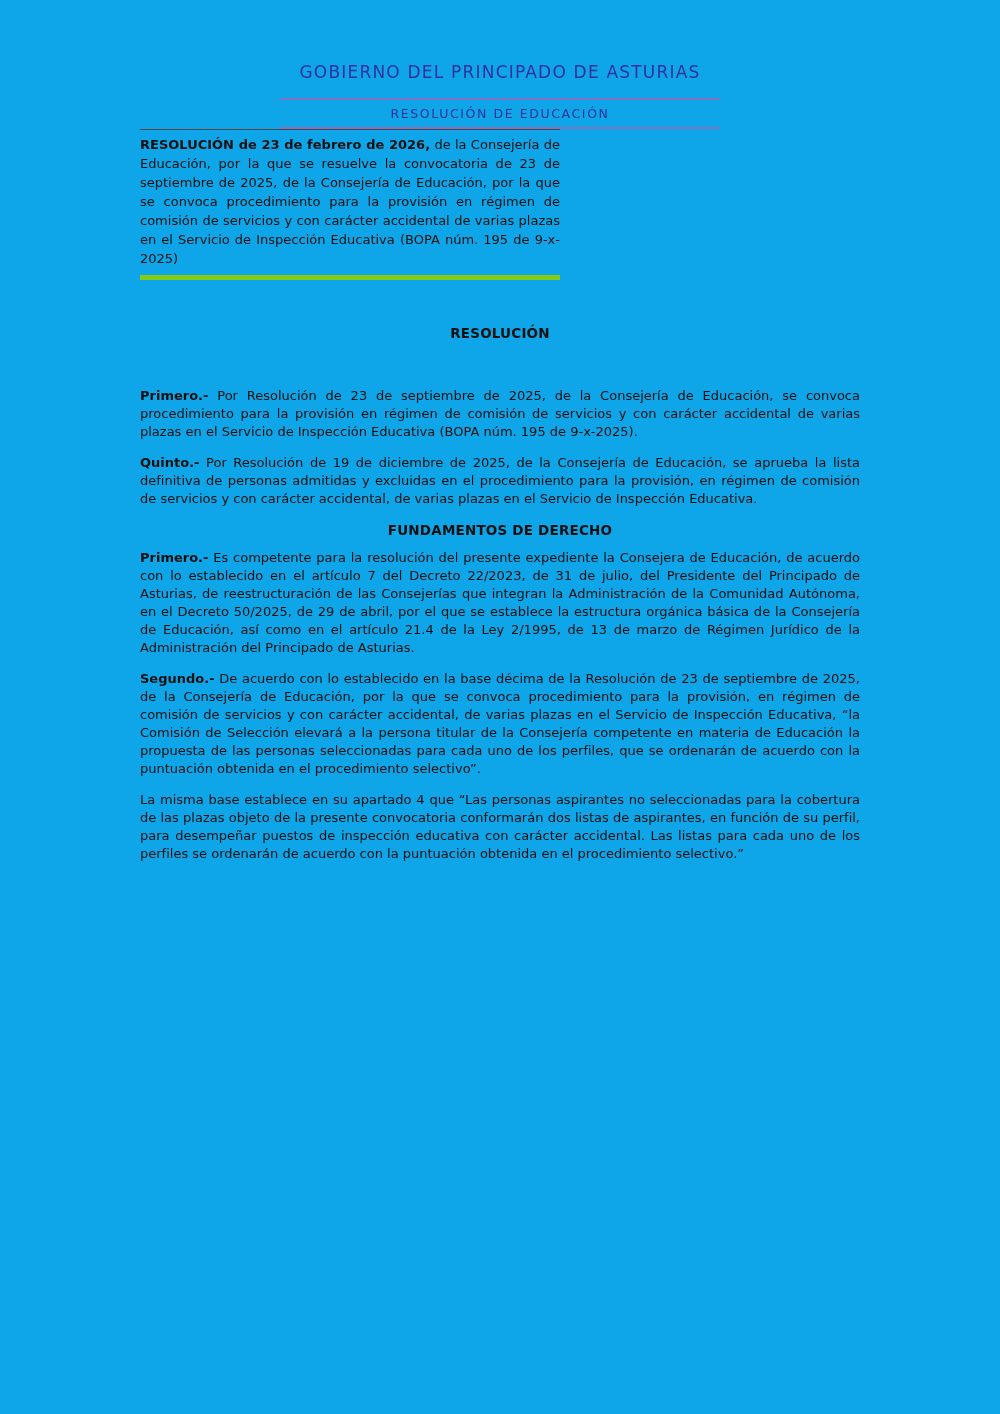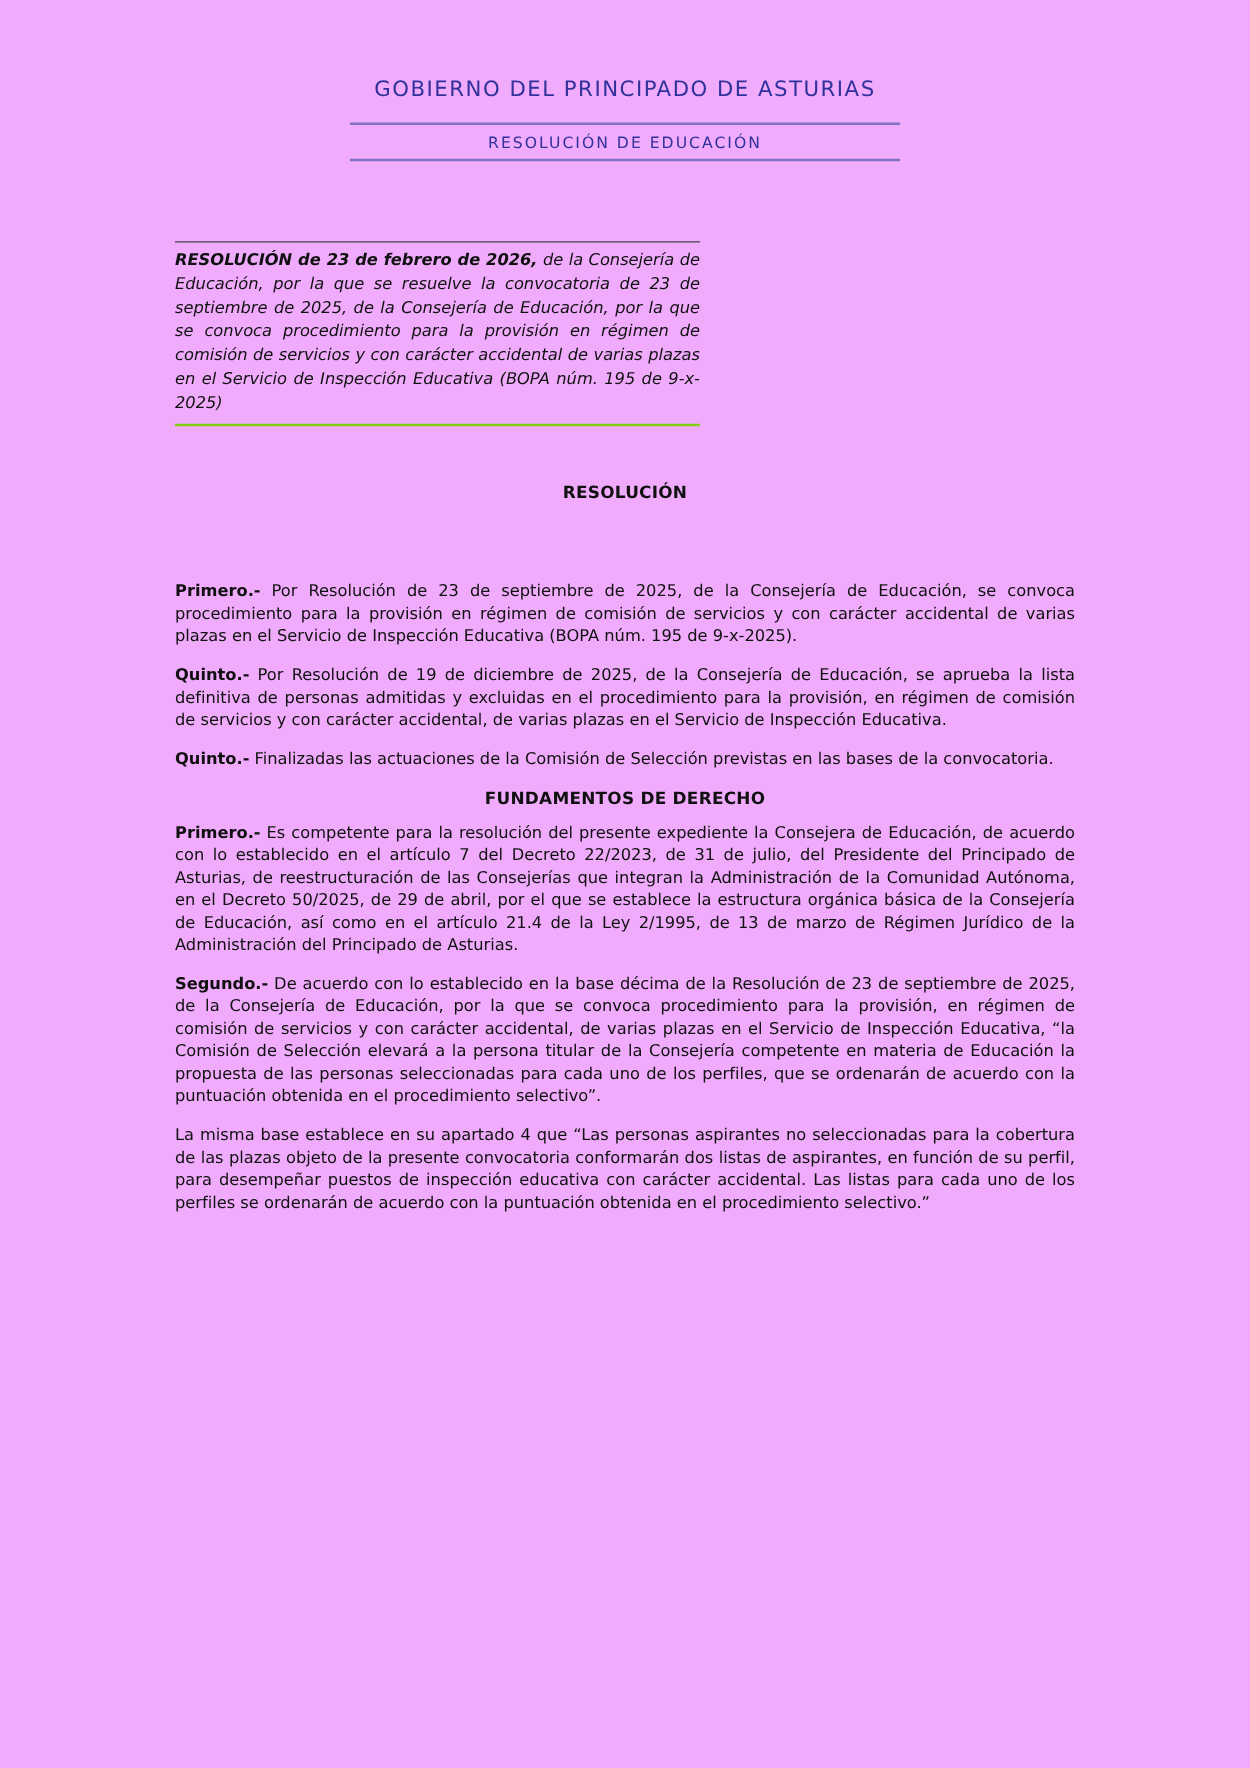--- a/index.html
+++ b/index.html
@@ -5,21 +5,21 @@
   html, body {
     margin: 0;
     padding: 0;
     background: #ffffff;
   }
   .page {
     position: relative;
     width: 1000px;
     height: 1414px;
     margin: 0 auto;
-    background: #f0abfc;
+    background: #0ea5e9;
     font-family: "DejaVu Sans", "Liberation Sans", sans-serif;
     color: #111111;
     box-sizing: border-box;
     padding-top: 62px;
     overflow: hidden;
   }
 
   
   .doc-header {
     width: 440px;
@@ -51,39 +51,37 @@
     width: 720px;
     margin: 0 auto 0 140px;
     font-size: 13px;
     line-height: 18px;
     text-align: justify;
   }
 
   
   .summary-box {
     width: 420px;
-    margin-top: 64px;
     border-top: 1px solid #444444;
-    border-bottom: 2px solid #84cc16;
+    border-bottom: 5px solid #84cc16;
     padding: 5px 0 7px 0;
     font-size: 13px;
     line-height: 19px;
     text-align: justify;
-    font-style: italic;
   }
   .summary-box b { font-weight: bold; }
 
   
   .center-heading {
     text-align: center;
     font-weight: bold;
     font-size: 13.5px;
     letter-spacing: 0.2px;
   }
-  .h-resolucion   { margin: 44px 0 62px 0; }
+  .h-resolucion   { margin: 44px 0 45px 0; }
   .h-antecedentes { margin: 0 0 38px 0; }
   .h-fundamentos  { margin: 0 0 10px 0; }
 
   
   .content p {
     margin: 0 0 13px 0;
   }
   .content p b { font-weight: bold; }
   .closing {
     margin-top: 40px !important;
@@ -112,24 +110,20 @@
 
 
     <p>
       <b>Primero.-</b>
       <span>Por Resolución de 23 de septiembre de 2025, de la Consejería de Educación, se convoca procedimiento para la provisión en régimen de comisión de servicios y con carácter accidental de varias plazas en el Servicio de Inspección Educativa (BOPA núm. 195 de 9-x-2025).</span>
     </p>
     <p>
       <b>Quinto.-</b>
       <span>Por Resolución de 19 de diciembre de 2025, de la Consejería de Educación, se aprueba la lista definitiva de personas admitidas y excluidas en el procedimiento para la provisión, en régimen de comisión de servicios y con carácter accidental, de varias plazas en el Servicio de Inspección Educativa.</span>
     </p>
-    <p>
-      <b>Quinto.-</b>
-      <span>Finalizadas las actuaciones de la Comisión de Selección previstas en las bases de la convocatoria.</span>
-    </p>
 
     <div class="center-heading h-fundamentos">FUNDAMENTOS DE DERECHO</div>
 
     <p>
       <b>Primero.-</b>
       <span>Es competente para la resolución del presente expediente la Consejera de Educación, de acuerdo con lo establecido en el artículo 7 del Decreto 22/2023, de 31 de julio, del Presidente del Principado de Asturias, de reestructuración de las Consejerías que integran la Administración de la Comunidad Autónoma, en el Decreto 50/2025, de 29 de abril, por el que se establece la estructura orgánica básica de la Consejería de Educación, así como en el artículo 21.4 de la Ley 2/1995, de 13 de marzo de Régimen Jurídico de la Administración del Principado de Asturias.</span>
     </p>
     <p>
       <b>Segundo.-</b>
       <span>De acuerdo con lo establecido en la base décima de la Resolución de 23 de septiembre de 2025, de la Consejería de Educación, por la que se convoca procedimiento para la provisión, en régimen de comisión de servicios y con carácter accidental, de varias plazas en el Servicio de Inspección Educativa, “la Comisión de Selección elevará a la persona titular de la Consejería competente en materia de Educación la propuesta de las personas seleccionadas para cada uno de los perfiles, que se ordenarán de acuerdo con la puntuación obtenida en el procedimiento selectivo”.</span>

